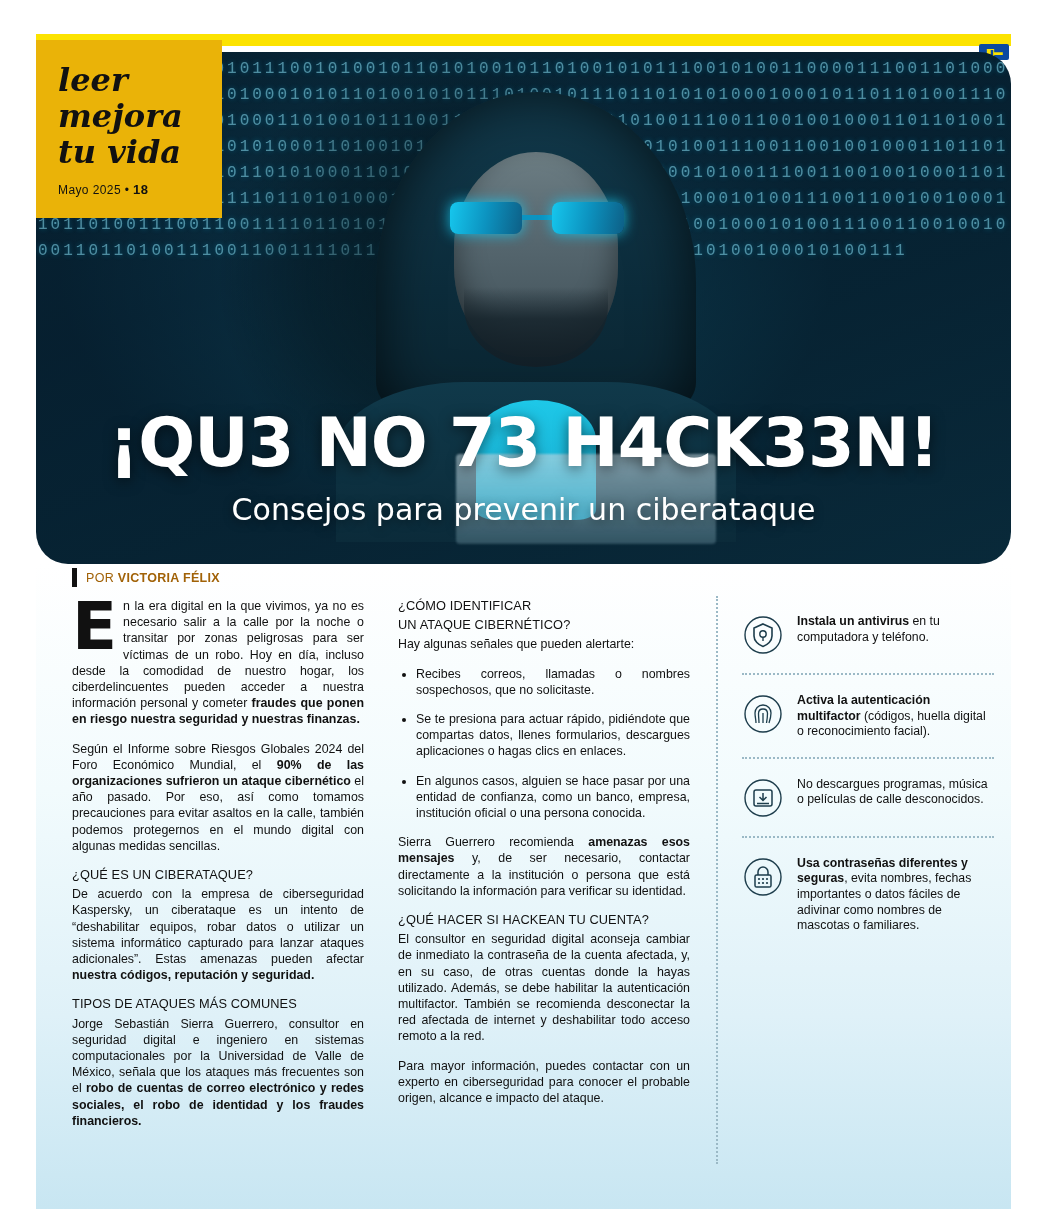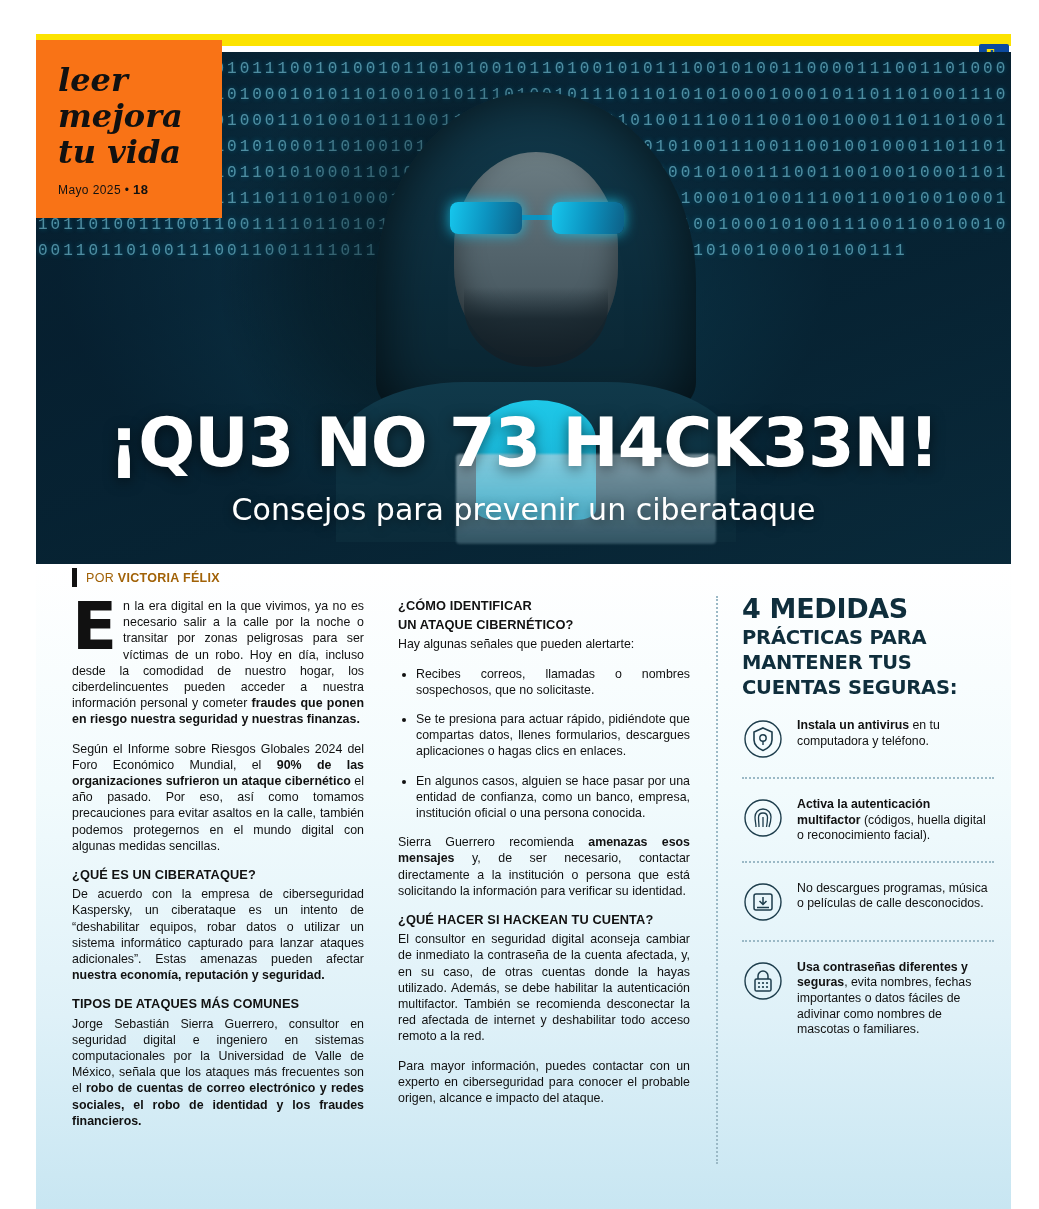--- a/index.html
+++ b/index.html
@@ -38,20 +38,21 @@
 
   
   .hero {
     position: absolute;
     top: 52px; left: 36px;
     width: 975px; height: 512px;
     background:
       radial-gradient(ellipse 55% 70% at 42% 42%, rgba(20,60,80,0.15), rgba(5,25,40,0.75) 72%),
       linear-gradient(160deg, #0c3b4e 0%, #0a3347 35%, #0d4255 65%, #155a6e 100%);
     overflow: hidden;
+    border-radius: 32px;
   }
   
   .hero .binary {
     position: absolute;
     top: 0; left: 0; right: 0; bottom: 0;
     font-family: "Liberation Mono", monospace;
     font-size: 16px;
     line-height: 26px;
     letter-spacing: 3px;
     color: rgba(150, 235, 255, 0.5);
@@ -160,21 +161,21 @@
     font-size: 30px;
     color: #ffffff;
     text-shadow: 0 2px 10px rgba(0,0,0,0.5);
   }
 
   
   .masthead {
     position: absolute;
     top: 40px; left: 36px;
     width: 186px; height: 178px;
-    background: #f97316;
+    background: #eab308;
     padding: 22px 18px 10px 22px;
   }
   .masthead .line {
     font-family: "DejaVu Serif", serif;
     font-style: italic;
     font-weight: bold;
     font-size: 32px;
     line-height: 36px;
     color: #111111;
   }
@@ -208,21 +209,21 @@
     width: 975px; height: 645px;
     background: linear-gradient(180deg, #ffffff 0%, #f2fbfd 35%, #dff1f8 70%, #c8e6f2 100%);
   }
 
   
   .col { position: absolute; top: 598px; font-size: 12.4px; line-height: 16.2px; color: #111; text-align: justify; }
   .col p { margin: 0 0 13px 0; }
   .col h3 {
     margin: 0 0 3px 0;
     font-size: 12.8px;
-    font-weight: bold;
+    font-weight: normal;
     letter-spacing: 0.1px;
     text-align: left;
   }
   .col b { font-weight: bold; }
 
   #col1 { left: 72px; width: 292px; }
   #col2 { left: 398px; width: 292px; }
 
   .dropcap {
     float: left;
@@ -317,21 +318,21 @@
 
 <div class="col" id="col1">
   <p>
     <span class="dropcap">E</span><span>n la era digital en la que vivimos, ya no es necesario salir a la calle por la noche o transitar por zonas peligrosas para ser víctimas de un robo. Hoy en día, incluso desde la comodidad de nuestro hogar, los ciberdelincuentes pueden acceder a nuestra información personal y cometer </span><b>fraudes que ponen en riesgo nuestra seguridad y nuestras finanzas.</b>
   </p>
   <p>
     <span>Según el Informe sobre Riesgos Globales 2024 del Foro Económico Mundial, el </span><b>90% de las organizaciones sufrieron un ataque cibernético</b><span> el año pasado. Por eso, así como tomamos precauciones para evitar asaltos en la calle, también podemos protegernos en el mundo digital con algunas medidas sencillas.</span>
   </p>
   <h3>¿QUÉ ES UN CIBERATAQUE?</h3>
   <p>
-    <span>De acuerdo con la empresa de ciberseguridad Kaspersky, un ciberataque es un intento de “deshabilitar equipos, robar datos o utilizar un sistema informático capturado para lanzar ataques adicionales”. Estas amenazas pueden afectar </span><b>nuestra economía, reputación y seguridad.</b>
+    <span>De acuerdo con la empresa de ciberseguridad Kaspersky, un ciberataque es un intento de “deshabilitar equipos, robar datos o utilizar un sistema informático capturado para lanzar ataques adicionales”. Estas amenazas pueden afectar </span><b>nuestra códigos, reputación y seguridad.</b>
   </p>
   <h3>TIPOS DE ATAQUES MÁS COMUNES</h3>
   <p>
     <span>Jorge Sebastián Sierra Guerrero, consultor en seguridad digital e ingeniero en sistemas computacionales por la Universidad de Valle de México, señala que los ataques más frecuentes son el </span><b>robo de cuentas de correo electrónico y redes sociales, el robo de identidad y los fraudes financieros.</b>
   </p>
 </div>
 
 <div class="col" id="col2">
   <h3>¿CÓMO IDENTIFICAR</h3>
   <h3>UN ATAQUE CIBERNÉTICO?</h3>
@@ -345,26 +346,20 @@
     <span>Sierra Guerrero recomienda </span><b>amenazas esos mensajes</b><span> y, de ser necesario, contactar directamente a la institución o persona que está solicitando la información para verificar su identidad.</span>
   </p>
   <h3>¿QUÉ HACER SI HACKEAN TU CUENTA?</h3>
   <p>El consultor en seguridad digital aconseja cambiar de inmediato la contraseña de la cuenta afectada, y, en su caso, de otras cuentas donde la hayas utilizado. Además, se debe habilitar la autenticación multifactor. También se recomienda desconectar la red afectada de internet y deshabilitar todo acceso remoto a la red.</p>
   <p>Para mayor información, puedes contactar con un experto en ciberseguridad para conocer el probable origen, alcance e impacto del ataque.</p>
 </div>
 
 <div class="vdiv"></div>
 
 <div class="side">
-  <div class="side-title">
-    <span class="big">4 MEDIDAS</span>
-    <span class="rest">PRÁCTICAS PARA</span>
-    <span class="rest">MANTENER TUS</span>
-    <span class="rest">CUENTAS SEGURAS:</span>
-  </div>
 
   <div class="measure">
     <div class="ic">
       <svg width="40" height="40" viewBox="0 0 40 40">
         <circle cx="20" cy="20" r="18" fill="none" stroke="#1d3d4c" stroke-width="1.4"></circle>
         <path d="M20 9 L29 13 V21 C29 26 24.5 30 20 31.5 C15.5 30 11 26 11 21 V13 Z" fill="none" stroke="#1d3d4c" stroke-width="1.6"></path>
         <circle cx="20" cy="19" r="3.2" fill="none" stroke="#1d3d4c" stroke-width="1.4"></circle>
         <path d="M20 22.2 V26" stroke="#1d3d4c" stroke-width="1.4"></path>
       </svg>
     </div>

